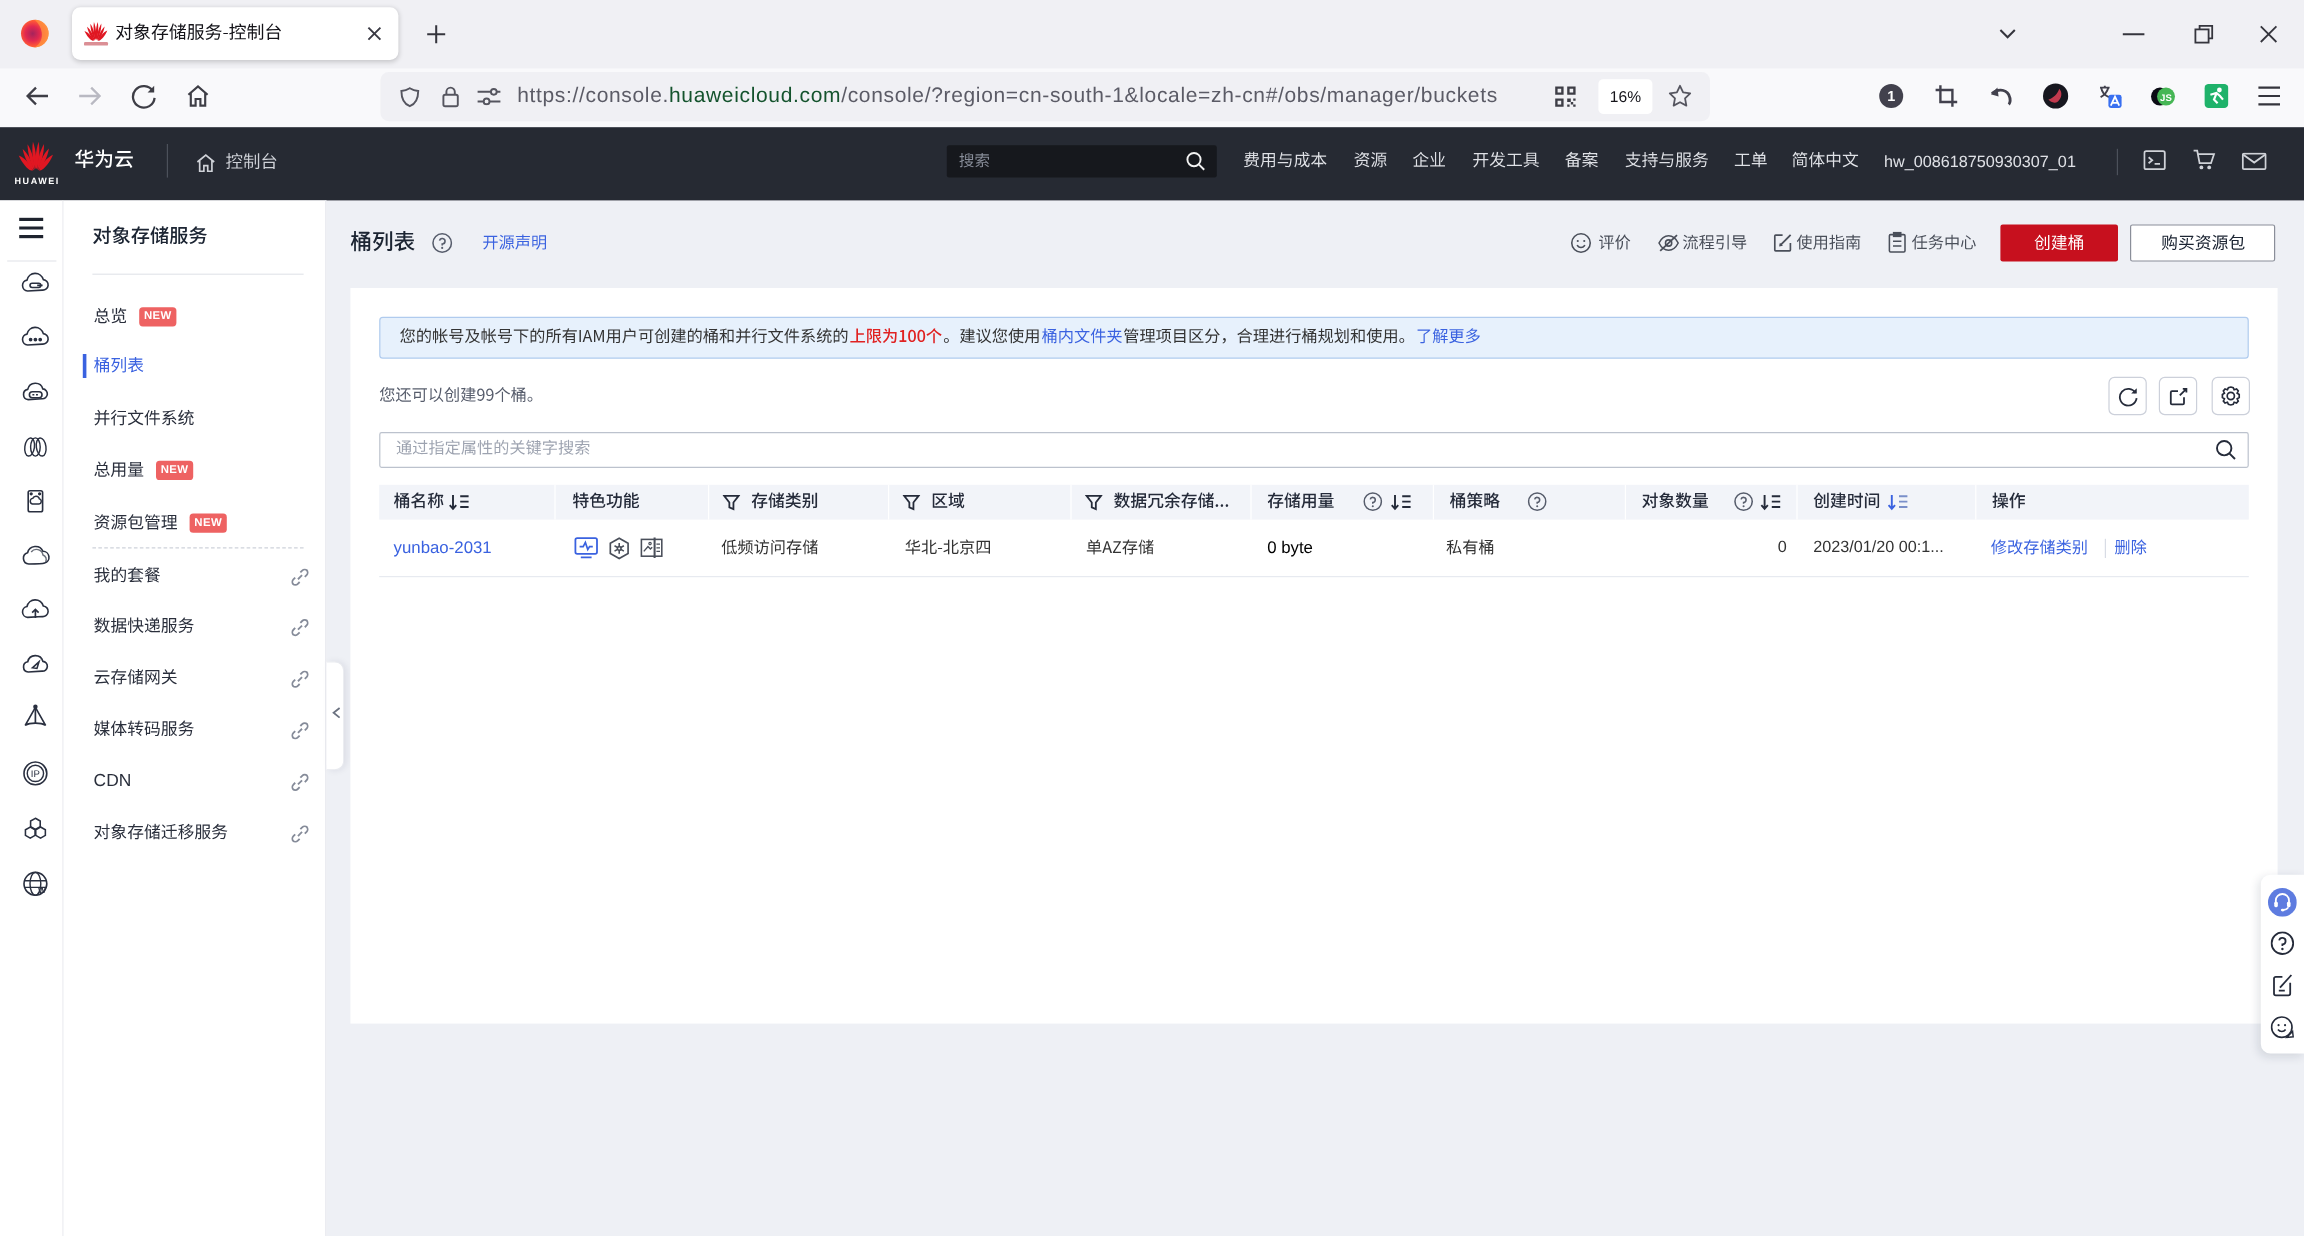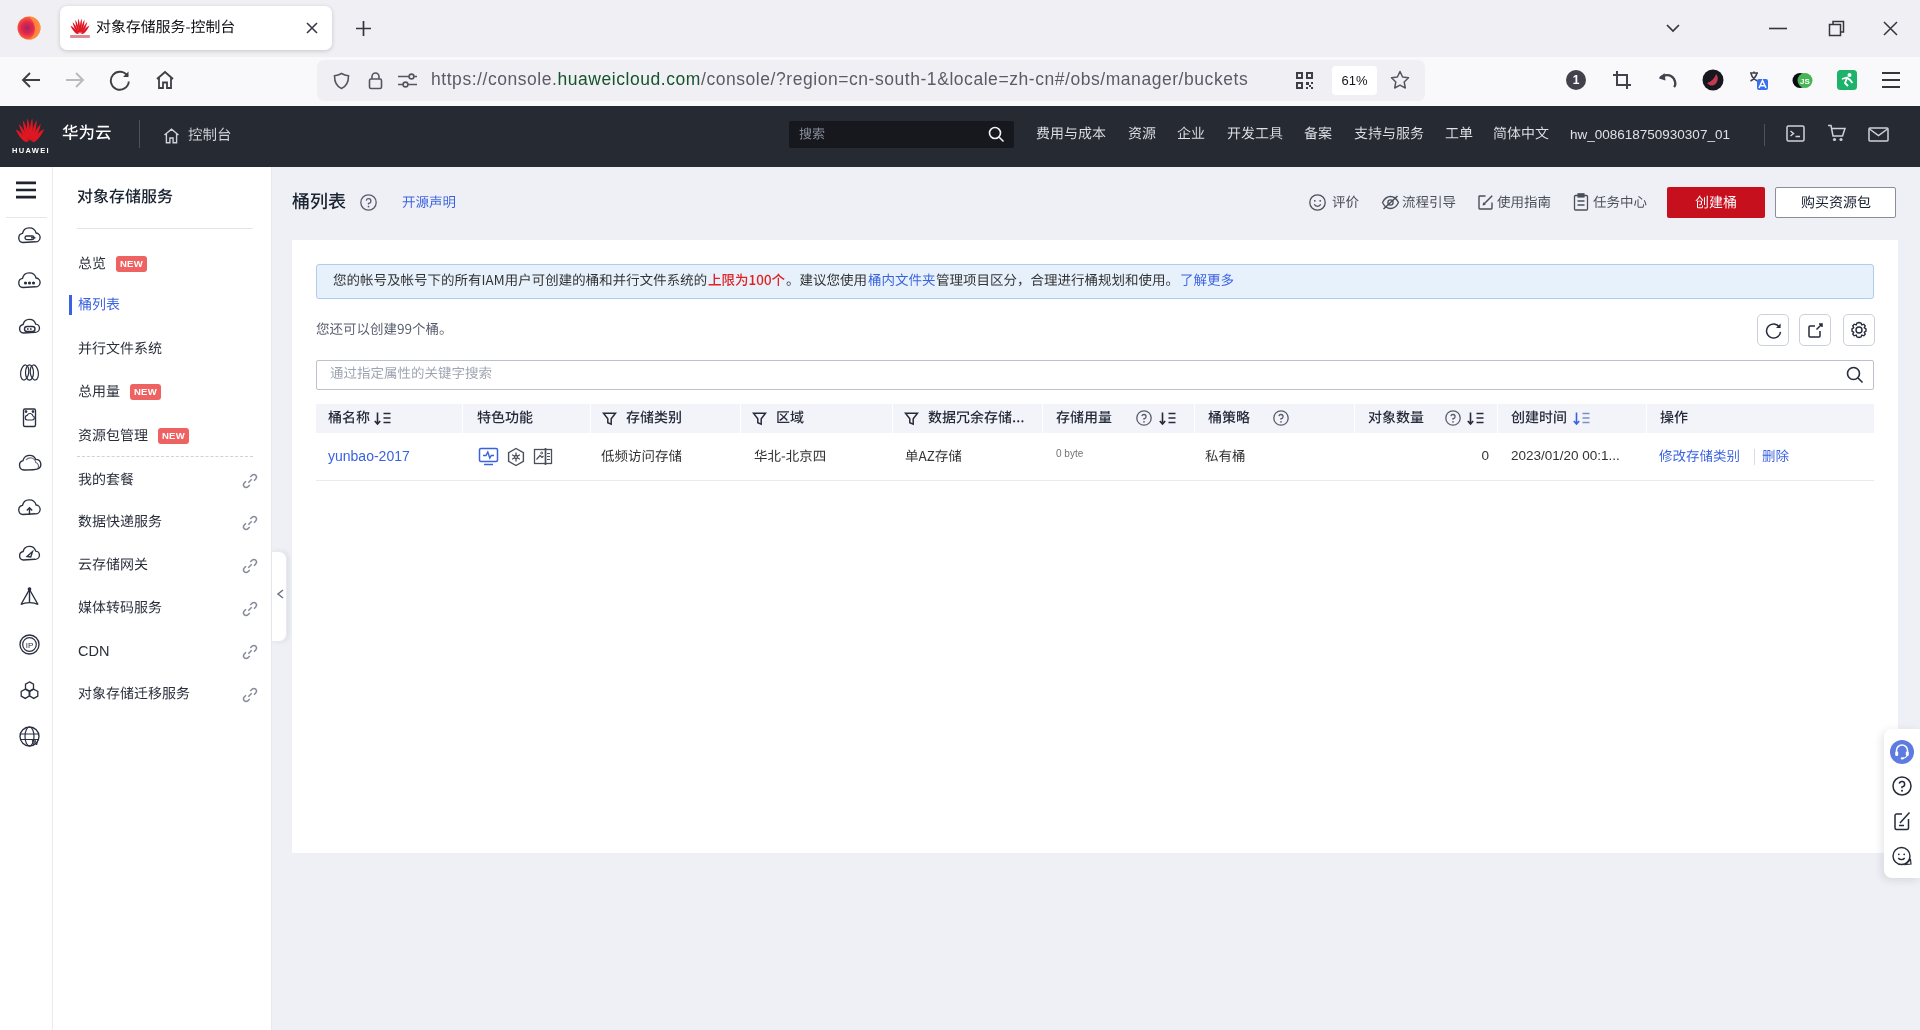--- a/index.html
+++ b/index.html
@@ -93,21 +93,21 @@
   </svg>
 <svg style="position:absolute;left:397px;top:73px;" width="21" height="15" viewBox="0 0 21 15" fill="none">
     <path d="M1 3.5 H12 M17 3.5 H20 M1 11.5 H6 M11 11.5 H20" stroke="#55555f" stroke-width="1.7"></path>
     <circle cx="14.5" cy="3.5" r="2.4" stroke="#55555f" stroke-width="1.6"></circle>
     <circle cx="8.5" cy="11.5" r="2.4" stroke="#55555f" stroke-width="1.6"></circle>
   </svg>
 <div style="position:absolute;left:431px;top:69px;width:850px;height:23px;font-size:17.5px;color:#5b5b66;white-space:nowrap;letter-spacing:0.55px;">https://console.<span style="color:#14532d;">huaweicloud.com</span>/console/?region=cn-south-1&amp;locale=zh-cn#/obs/manager/buckets</div>
 <svg style="position:absolute;left:1295px;top:71px;" width="19" height="19" viewBox="0 0 19 19" fill="#3e3e46">
     <path d="M1 1h7v7h-7z M3 3v3h3v-3z M11 1h7v7h-7z M13 3v3h3v-3z M1 11h7v7h-7z M3 13v3h3v-3z M11 11h3v3h-3z M16 11h2v2h-2z M11 16h2v2h-2z M14 14h2v2h-2z M16 16h2v2h-2z" fill-rule="evenodd"></path>
   </svg>
-<div style="position:absolute;left:1332px;top:66px;width:45px;height:29px;background:#fff;border-radius:4px;font-size:13px;color:#15141a;text-align:center;line-height:29px;">61%</div>
+<div style="position:absolute;left:1332px;top:66px;width:45px;height:29px;background:#fff;border-radius:4px;font-size:13px;color:#15141a;text-align:center;line-height:29px;">16%</div>
 <svg style="position:absolute;left:1390px;top:70px;" width="20" height="20" viewBox="0 0 20 20" fill="none">
     <path d="M10 1.5 L12.6 7 L18.5 7.8 L14.2 12 L15.3 18 L10 15.2 L4.7 18 L5.8 12 L1.5 7.8 L7.4 7 Z" stroke="#55555f" stroke-width="1.5" stroke-linejoin="round"></path>
   </svg>
 <div style="position:absolute;left:1566px;top:70px;width:20px;height:20px;background:#42414d;border-radius:50%;color:#fff;font-size:12px;font-weight:bold;text-align:center;line-height:20px;">1</div>
 <svg style="position:absolute;left:1612px;top:70px;" width="20" height="20" viewBox="0 0 20 20" fill="none">
     <path d="M5 1 V15 H19 M1 5 H15 V19" stroke="#42414d" stroke-width="2"></path>
   </svg>
 <svg style="position:absolute;left:1656px;top:70px;" width="22" height="20" viewBox="0 0 22 20" fill="none">
     <path d="M4 8 C8 4 15 4 18 9 C20 13 19 16 18 17" stroke="#42414d" stroke-width="2.4" fill="none"></path>
     <path d="M8.5 3 L3 8.5 L9.5 10.5 Z" fill="#42414d"></path>
@@ -606,21 +606,21 @@
 <div style="position:absolute;left:1572px;top:410.5px;"><svg width="19" height="15" viewBox="0 0 19 15" fill="none">
       <path d="M4.5 1.5 V12.5 M1.8 10 L4.5 13 L7.2 10" stroke="#3a62e0" stroke-width="1.6"></path>
       <path d="M10.5 2.5 H17.5 M10.5 7 H17.5 M10.5 11.5 H17.5" stroke="#7a8fc9" stroke-width="1.6"></path>
     </svg></div>
 <div style="position:absolute;left:1660px;top:410.0px;">
     <svg class="t" width="28" height="16" viewBox="0 0 28 16">
       <path transform="translate(0 12.3)" d="M7.6 -10.3L10.5 -10.3L10.5 -9.1L7.6 -9.1ZM6.4 -11.3L6.4 -8.1L11.7 -8.1L11.7 -11.3ZM6.1 -6.6L7.6 -6.6L7.6 -5.3L6.1 -5.3ZM10.4 -6.6L12 -6.6L12 -5.3L10.4 -5.3ZM2.1 -11.8L2.1 -9.1L0.6 -9.1L0.6 -7.8L2.1 -7.8L2.1 -5C1.5 -4.8 0.9 -4.6 0.4 -4.5L0.8 -3.2L2.1 -3.7L2.1 -0.3C2.1 -0.2 2 -0.1 1.9 -0.1C1.8 -0.1 1.4 -0.1 0.9 -0.1C1.1 0.2 1.2 0.7 1.3 1.1C2 1.1 2.5 1 2.9 0.8C3.2 0.6 3.3 0.3 3.3 -0.3L3.3 -4.1L4.7 -4.6L4.5 -5.8L3.3 -5.4L3.3 -7.8L4.6 -7.8L4.6 -9.1L3.3 -9.1L3.3 -11.8ZM4.8 -3.4L4.8 -2.3L7.7 -2.3C6.7 -1.3 5.3 -0.5 3.9 -0.1C4.1 0.1 4.5 0.6 4.7 0.9C6 0.4 7.4 -0.4 8.4 -1.4L8.4 1.2L9.7 1.2L9.7 -1.5C10.5 -0.5 11.7 0.3 12.8 0.8C13 0.5 13.3 0 13.6 -0.2C12.4 -0.6 11.1 -1.4 10.3 -2.3L13.4 -2.3L13.4 -3.4L9.7 -3.4L9.7 -4.3L13.1 -4.3L13.1 -7.5L9.4 -7.5L9.4 -4.4L8.7 -4.4L8.7 -7.5L5.1 -7.5L5.1 -4.3L8.4 -4.3L8.4 -3.4ZM21.3 -11.7C20.6 -9.6 19.5 -7.6 18.3 -6.3C18.6 -6.1 19.1 -5.6 19.3 -5.4C19.9 -6.1 20.6 -7.1 21.2 -8.2L22 -8.2L22 1.2L23.3 1.2L23.3 -2.1L27.4 -2.1L27.4 -3.4L23.3 -3.4L23.3 -5.2L27.2 -5.2L27.2 -6.5L23.3 -6.5L23.3 -8.2L27.5 -8.2L27.5 -9.5L21.8 -9.5C22.1 -10.1 22.4 -10.7 22.6 -11.3ZM17.8 -11.8C17 -9.7 15.8 -7.6 14.4 -6.3C14.7 -6 15 -5.3 15.2 -4.9C15.6 -5.3 15.9 -5.8 16.3 -6.3L16.3 1.2L17.7 1.2L17.7 -8.4C18.2 -9.4 18.7 -10.4 19.1 -11.4Z" fill="#252b3a"></path>
     </svg>
   </div>
 <div style="position:absolute;left:316px;top:480px;width:1558px;height:1px;background:#e7eaf0;"></div>
-<div style="position:absolute;left:328px;top:448px;width:120px;height:18px;font-size:14px;color:#3a62e0;">yunbao-2017</div>
+<div style="position:absolute;left:328px;top:448px;width:120px;height:18px;font-size:14px;color:#3a62e0;">yunbao-2031</div>
 <svg style="position:absolute;left:478px;top:446px;" width="21" height="21" viewBox="0 0 21 21" fill="none">
     <rect x="1.5" y="2.5" width="18" height="13" rx="1.5" stroke="#3a62e0" stroke-width="1.5"></rect>
     <path d="M5 9.5 H8 L9.8 6 L11.8 12 L13.3 9.5 H16" stroke="#3a62e0" stroke-width="1.4"></path>
     <path d="M6 18.5 H15" stroke="#3a62e0" stroke-width="1.5"></path>
   </svg>
 <svg style="position:absolute;left:506px;top:447px;" width="20" height="20" viewBox="0 0 20 20" fill="none">
     <path d="M10 1.5 L17.4 5.75 V14.25 L10 18.5 L2.6 14.25 V5.75 Z" stroke="#4a4f5a" stroke-width="1.4"></path>
     <path d="M10 5.5 V14.5 M6.1 7.75 L13.9 12.25 M13.9 7.75 L6.1 12.25" stroke="#4a4f5a" stroke-width="1.3"></path>
     <circle cx="10" cy="10" r="1.5" fill="#fff" stroke="#4a4f5a" stroke-width="1.3"></circle>
   </svg>
@@ -639,21 +639,21 @@
 <div style="position:absolute;left:754px;top:449.0px;">
     <svg class="t" width="73" height="16" viewBox="0 0 73 16">
       <path transform="translate(0 11.9)" d="M7.2 -11.2L7.2 -8.5C6.4 -8.2 5.6 -8 4.8 -7.8C5 -7.6 5.1 -7.2 5.2 -7C5.8 -7.1 6.5 -7.3 7.2 -7.5L7.2 -6.3C7.2 -5.2 7.5 -4.9 8.8 -4.9C9.1 -4.9 10.9 -4.9 11.2 -4.9C12.3 -4.9 12.6 -5.4 12.7 -6.9C12.4 -7 12 -7.2 11.8 -7.3C11.7 -6 11.6 -5.8 11.1 -5.8C10.7 -5.8 9.2 -5.8 8.9 -5.8C8.3 -5.8 8.2 -5.9 8.2 -6.3L8.2 -7.8C9.7 -8.4 11.2 -9 12.3 -9.7L11.6 -10.4C10.7 -9.9 9.5 -9.3 8.2 -8.8L8.2 -11.2ZM4.4 -11.4C3.5 -9.9 2.1 -8.5 0.6 -7.6C0.9 -7.4 1.2 -7 1.4 -6.8C1.9 -7.2 2.5 -7.7 3 -8.2L3 -4.5L4 -4.5L4 -9.2C4.5 -9.8 5 -10.4 5.3 -11ZM0.7 -3L0.7 -2L6.2 -2L6.2 1.1L7.3 1.1L7.3 -2L12.8 -2L12.8 -3L7.3 -3L7.3 -4.6L6.2 -4.6L6.2 -3ZM14 -1.6L14.4 -0.6C15.4 -1.1 16.6 -1.6 17.8 -2.1L17.8 1L18.9 1L18.9 -11.1L17.8 -11.1L17.8 -7.9L14.4 -7.9L14.4 -6.9L17.8 -6.9L17.8 -3.1C16.4 -2.6 14.9 -2 14 -1.6ZM25.5 -9C24.7 -8.2 23.4 -7.3 22.2 -6.6L22.2 -11.1L21.1 -11.1L21.1 -1.1C21.1 0.4 21.5 0.8 22.8 0.8C23 0.8 24.7 0.8 24.9 0.8C26.3 0.8 26.5 -0.1 26.6 -2.6C26.4 -2.6 25.9 -2.8 25.7 -3.1C25.6 -0.8 25.5 -0.2 24.9 -0.2C24.5 -0.2 23.2 -0.2 22.9 -0.2C22.3 -0.2 22.2 -0.4 22.2 -1.1L22.2 -5.5C23.6 -6.3 25.2 -7.2 26.3 -8.1ZM27.6 -3.3L31.1 -3.3L31.1 -4.3L27.6 -4.3ZM32.1 -1.6L32.6 -0.6C33.6 -1.1 34.8 -1.6 36 -2.1L36 1L37.1 1L37.1 -11.1L36 -11.1L36 -7.9L32.5 -7.9L32.5 -6.9L36 -6.9L36 -3.1C34.6 -2.6 33.1 -2 32.1 -1.6ZM43.7 -9C42.9 -8.2 41.6 -7.3 40.4 -6.6L40.4 -11.1L39.3 -11.1L39.3 -1.1C39.3 0.4 39.7 0.8 41 0.8C41.2 0.8 42.8 0.8 43.1 0.8C44.5 0.8 44.7 -0.1 44.8 -2.6C44.5 -2.6 44.1 -2.8 43.9 -3.1C43.8 -0.8 43.7 -0.2 43.1 -0.2C42.7 -0.2 41.4 -0.2 41.1 -0.2C40.5 -0.2 40.4 -0.4 40.4 -1.1L40.4 -5.5C41.8 -6.3 43.3 -7.2 44.5 -8.1ZM48.7 -6.7L55.2 -6.7L55.2 -4.5L48.7 -4.5ZM54.4 -2.3C55.3 -1.4 56.4 -0.1 56.9 0.7L57.8 0.1C57.3 -0.7 56.1 -1.9 55.3 -2.8ZM48.4 -2.8C47.8 -1.8 46.8 -0.7 45.9 0C46.1 0.2 46.5 0.5 46.6 0.7C47.6 -0.1 48.7 -1.3 49.3 -2.4ZM50.8 -11.1C51.1 -10.7 51.4 -10.1 51.6 -9.7L46.1 -9.7L46.1 -8.7L57.8 -8.7L57.8 -9.7L52.8 -9.7C52.6 -10.2 52.1 -10.9 51.8 -11.4ZM47.7 -7.6L47.7 -3.6L51.4 -3.6L51.4 -0.1C51.4 0.1 51.4 0.1 51.1 0.1C50.9 0.1 50.1 0.2 49.1 0.1C49.3 0.4 49.4 0.8 49.5 1.1C50.7 1.1 51.4 1.1 51.9 0.9C52.4 0.8 52.5 0.5 52.5 -0.1L52.5 -3.6L56.3 -3.6L56.3 -7.6ZM59.9 -10.2L59.9 0.6L60.9 0.6L60.9 -0.4L69.9 -0.4L69.9 0.5L71 0.5L71 -10.2ZM60.9 -1.4L60.9 -9.2L63.4 -9.2C63.4 -5.9 63.1 -4.1 61.1 -3.2C61.3 -3 61.6 -2.6 61.7 -2.4C64 -3.5 64.4 -5.5 64.4 -9.2L66.3 -9.2L66.3 -5C66.3 -3.9 66.5 -3.5 67.5 -3.5C67.7 -3.5 68.7 -3.5 69 -3.5C69.3 -3.5 69.6 -3.5 69.8 -3.5C69.8 -3.8 69.7 -4.1 69.7 -4.4C69.5 -4.3 69.1 -4.3 68.9 -4.3C68.7 -4.3 67.8 -4.3 67.6 -4.3C67.3 -4.3 67.3 -4.5 67.3 -4.9L67.3 -9.2L69.9 -9.2L69.9 -1.4Z" fill="#333333"></path>
     </svg>
   </div>
 <div style="position:absolute;left:905px;top:449.0px;">
     <svg class="t" width="57" height="16" viewBox="0 0 57 16">
       <path transform="translate(0 11.9)" d="M3 -5.9L6.2 -5.9L6.2 -4.4L3 -4.4ZM7.2 -5.9L10.6 -5.9L10.6 -4.4L7.2 -4.4ZM3 -8.1L6.2 -8.1L6.2 -6.7L3 -6.7ZM7.2 -8.1L10.6 -8.1L10.6 -6.7L7.2 -6.7ZM9.6 -11.3C9.3 -10.6 8.7 -9.7 8.2 -9L4.9 -9L5.5 -9.3C5.2 -9.8 4.6 -10.7 4 -11.3L3.2 -10.9C3.7 -10.3 4.2 -9.5 4.5 -9L2 -9L2 -3.6L6.2 -3.6L6.2 -2.3L0.7 -2.3L0.7 -1.4L6.2 -1.4L6.2 1.1L7.2 1.1L7.2 -1.4L12.8 -1.4L12.8 -2.3L7.2 -2.3L7.2 -3.6L11.6 -3.6L11.6 -9L9.4 -9C9.8 -9.6 10.3 -10.3 10.7 -10.9ZM13.6 0L14.8 0L15.8 -3L19.4 -3L20.3 0L21.7 0L18.3 -9.9L16.9 -9.9ZM16.1 -4L16.6 -5.5C16.9 -6.7 17.2 -7.7 17.6 -8.9L17.6 -8.9C17.9 -7.7 18.2 -6.7 18.6 -5.5L19.1 -4ZM22.4 0L29.2 0L29.2 -1.1L23.9 -1.1L29.1 -9.2L29.1 -9.9L22.9 -9.9L22.9 -8.8L27.6 -8.8L22.4 -0.8ZM38.1 -4.7L38.1 -3.6L34.4 -3.6L34.4 -2.6L38.1 -2.6L38.1 -0.1C38.1 0.1 38.1 0.1 37.8 0.1C37.6 0.1 36.8 0.1 35.9 0.1C36 0.4 36.2 0.8 36.2 1.1C37.4 1.1 38.1 1.1 38.6 0.9C39 0.8 39.1 0.5 39.1 -0.1L39.1 -2.6L42.8 -2.6L42.8 -3.6L39.1 -3.6L39.1 -4.4C40.1 -5 41.2 -5.8 41.9 -6.6L41.3 -7.1L41.1 -7.1L35.5 -7.1L35.5 -6.2L40.1 -6.2C39.5 -5.6 38.8 -5.1 38.1 -4.7ZM35 -11.3C34.9 -10.8 34.7 -10.2 34.5 -9.6L30.7 -9.6L30.7 -8.6L34 -8.6C33.2 -6.7 31.9 -5 30.3 -3.8C30.4 -3.6 30.7 -3.2 30.8 -2.9C31.4 -3.3 31.9 -3.8 32.4 -4.3L32.4 1.1L33.4 1.1L33.4 -5.5C34.1 -6.5 34.7 -7.5 35.2 -8.6L42.5 -8.6L42.5 -9.6L35.6 -9.6C35.8 -10.1 35.9 -10.6 36.1 -11.1ZM47.3 -10.1C47.8 -9.5 48.5 -8.7 48.8 -8.2L49.5 -8.7C49.2 -9.2 48.5 -10 48 -10.6ZM49.7 -7.2L49.7 -6.3L52.3 -6.3C51.4 -5.4 50.4 -4.6 49.3 -4C49.5 -3.8 49.9 -3.4 50 -3.2C50.3 -3.4 50.7 -3.7 51 -3.9L51 1L51.9 1L51.9 0.3L54.8 0.3L54.8 1L55.7 1L55.7 -4.9L52.1 -4.9C52.6 -5.3 53.1 -5.8 53.5 -6.3L56.3 -6.3L56.3 -7.2L54.2 -7.2C55 -8.3 55.6 -9.4 56.2 -10.6L55.3 -10.9C55 -10.3 54.7 -9.7 54.4 -9.1L54.4 -9.8L52.8 -9.8L52.8 -11.3L51.9 -11.3L51.9 -9.8L50.1 -9.8L50.1 -8.9L51.9 -8.9L51.9 -7.2ZM52.8 -8.9L54.3 -8.9C53.9 -8.3 53.5 -7.8 53.1 -7.2L52.8 -7.2ZM51.9 -1.9L54.8 -1.9L54.8 -0.5L51.9 -0.5ZM51.9 -2.7L51.9 -4L54.8 -4L54.8 -2.7ZM48 0.6C48.2 0.4 48.5 0.1 50.4 -1.1C50.4 -1.2 50.3 -1.6 50.2 -1.9L48.9 -1.1L48.9 -7L46.7 -7L46.7 -6.1L48 -6.1L48 -1.3C48 -0.7 47.7 -0.4 47.5 -0.2C47.7 -0.1 47.9 0.4 48 0.6ZM46.3 -11.4C45.7 -9.3 44.8 -7.2 43.7 -5.8C43.8 -5.6 44.1 -5.1 44.2 -4.9C44.6 -5.4 44.9 -5.9 45.2 -6.5L45.2 1L46.1 1L46.1 -8.3C46.5 -9.2 46.8 -10.2 47.1 -11.1Z" fill="#333333"></path>
     </svg>
   </div>
-<div style="position:absolute;left:1056px;top:448px;width:80px;height:18px;font-size:10px;color:#737373;">0 byte</div>
+<div style="position:absolute;left:1056px;top:448px;width:80px;height:18px;font-size:14px;color:#000000;">0 byte</div>
 <div style="position:absolute;left:1205px;top:449.0px;">
     <svg class="t" width="41" height="16" viewBox="0 0 41 16">
       <path transform="translate(0 11.9)" d="M5.9 0.3C6.3 0.1 6.8 0 11.5 -0.8C11.7 -0.2 11.8 0.3 11.9 0.7L12.9 0.3C12.6 -1.3 11.5 -3.8 10.6 -5.8L9.7 -5.4C10.2 -4.3 10.7 -2.9 11.2 -1.7L7.1 -1.1C8.1 -3.8 9.1 -7.5 9.7 -10.8L8.6 -11C8.1 -7.5 6.9 -3.7 6.5 -2.7C6.2 -1.6 5.8 -0.9 5.5 -0.7C5.6 -0.4 5.8 0.1 5.9 0.3ZM5.7 -11.2C4.5 -10.7 2.5 -10.2 0.8 -10C0.9 -9.8 1 -9.4 1.1 -9.2C1.7 -9.3 2.5 -9.4 3.2 -9.5L3.2 -7.5L0.8 -7.5L0.8 -6.6L3 -6.6C2.4 -5 1.3 -3.3 0.4 -2.3C0.5 -2.1 0.8 -1.6 0.9 -1.4C1.7 -2.2 2.5 -3.7 3.2 -5.1L3.2 1.1L4.2 1.1L4.2 -5.4C4.7 -4.7 5.4 -3.7 5.7 -3.3L6.3 -4.1C6 -4.5 4.6 -6 4.2 -6.4L4.2 -6.6L6.4 -6.6L6.4 -7.5L4.2 -7.5L4.2 -9.7C4.9 -9.9 5.7 -10.1 6.3 -10.3ZM18.8 -11.3C18.6 -10.8 18.4 -10.2 18.2 -9.6L14.4 -9.6L14.4 -8.6L17.8 -8.6C16.9 -6.9 15.7 -5.2 14 -4.1C14.2 -3.9 14.6 -3.6 14.7 -3.3C15.5 -3.9 16.3 -4.7 16.9 -5.5L16.9 1.1L17.9 1.1L17.9 -1.6L23.6 -1.6L23.6 -0.2C23.6 0 23.5 0.1 23.3 0.1C23 0.1 22.2 0.1 21.3 0.1C21.5 0.4 21.6 0.8 21.7 1C22.8 1 23.6 1 24 0.9C24.5 0.7 24.6 0.4 24.6 -0.2L24.6 -7.1L18 -7.1C18.3 -7.6 18.6 -8.1 18.9 -8.6L26.2 -8.6L26.2 -9.6L19.3 -9.6C19.5 -10.1 19.6 -10.6 19.8 -11.1ZM17.9 -3.9L23.6 -3.9L23.6 -2.5L17.9 -2.5ZM17.9 -4.8L17.9 -6.2L23.6 -6.2L23.6 -4.8ZM29.4 -11.3L29.4 -8.7L27.7 -8.7L27.7 -7.8L29.3 -7.8C29 -6 28.1 -4 27.3 -2.9C27.5 -2.6 27.8 -2.2 27.9 -1.9C28.4 -2.7 29 -4.1 29.4 -5.5L29.4 1.1L30.4 1.1L30.4 -6C30.7 -5.3 31.1 -4.6 31.3 -4.3L31.9 -5C31.7 -5.4 30.8 -6.7 30.4 -7.2L30.4 -7.8L32 -7.8L32 -8.7L30.4 -8.7L30.4 -11.3ZM32.1 -7.4L32.1 1.1L33.1 1.1L33.1 -1.8L35.2 -1.8L35.2 1L36.2 1L36.2 -1.8L38.4 -1.8L38.4 0C38.4 0.1 38.3 0.2 38.2 0.2C38 0.2 37.6 0.2 37 0.2C37.2 0.4 37.3 0.8 37.3 1.1C38.1 1.1 38.6 1.1 38.9 0.9C39.2 0.8 39.3 0.5 39.3 0L39.3 -7.4L37.4 -7.4L37.6 -7.7C37.3 -7.8 37 -8 36.6 -8.2C37.6 -8.8 38.5 -9.6 39.2 -10.4L38.6 -10.9L38.4 -10.8L32.2 -10.8L32.2 -10L37.5 -10C37 -9.5 36.3 -9 35.7 -8.7C35.1 -9 34.4 -9.2 33.9 -9.4L33.4 -8.7C34.3 -8.4 35.4 -7.9 36.3 -7.4ZM33.1 -4.2L35.2 -4.2L35.2 -2.7L33.1 -2.7ZM33.1 -5.1L33.1 -6.5L35.2 -6.5L35.2 -5.1ZM38.4 -6.5L38.4 -5.1L36.2 -5.1L36.2 -6.5ZM38.4 -4.2L38.4 -2.7L36.2 -2.7L36.2 -4.2Z" fill="#333333"></path>
     </svg>
   </div>
 <div style="position:absolute;left:1389px;top:448px;width:100px;height:18px;font-size:13.5px;color:#333333;text-align:right;">0</div>
 <div style="position:absolute;left:1511px;top:448px;width:140px;height:18px;font-size:13.5px;color:#333333;">2023/01/20 00:1...</div>
 <div style="position:absolute;left:1659px;top:449.0px;">
     <svg class="t" width="82" height="16" viewBox="0 0 82 16">
       <path transform="translate(0 11.9)" d="M9.4 -5.2C8.7 -4.5 7.3 -3.9 6.1 -3.5C6.3 -3.3 6.6 -3.1 6.7 -2.9C8 -3.3 9.4 -4 10.2 -4.9ZM10.7 -3.9C9.8 -2.9 8 -2.1 6.3 -1.8C6.5 -1.6 6.7 -1.3 6.8 -1.1C8.7 -1.6 10.4 -2.4 11.5 -3.6ZM12 -2.4C10.8 -1 8.3 -0.2 5.6 0.2C5.8 0.4 6 0.8 6.1 1C9 0.5 11.5 -0.4 12.9 -2ZM4.1 -7.6L4.1 -1.1L5 -1.1L5 -7.6ZM7.5 -9L11.2 -9C10.8 -8.3 10.1 -7.6 9.3 -7.1C8.5 -7.7 7.9 -8.4 7.5 -9ZM7.6 -11.4C7.1 -9.9 6.1 -8.5 5 -7.6C5.2 -7.5 5.6 -7.2 5.8 -7C6.2 -7.4 6.6 -7.8 7 -8.3C7.4 -7.7 7.9 -7.2 8.5 -6.7C7.5 -6.1 6.2 -5.7 5 -5.5C5.2 -5.3 5.4 -4.9 5.5 -4.7C6.8 -5 8.2 -5.5 9.3 -6.1C10.2 -5.6 11.3 -5.1 12.6 -4.8C12.7 -5 12.9 -5.4 13.1 -5.6C12 -5.8 11 -6.2 10.1 -6.6C11.2 -7.4 12 -8.4 12.5 -9.6L11.9 -9.9L11.8 -9.9L8 -9.9C8.2 -10.3 8.4 -10.7 8.6 -11.1ZM3.2 -11.3C2.5 -9.2 1.4 -7.1 0.3 -5.8C0.4 -5.5 0.7 -5 0.8 -4.7C1.2 -5.2 1.7 -5.8 2.1 -6.5L2.1 1.1L3 1.1L3 -8.3C3.4 -9.2 3.8 -10.1 4.1 -11ZM21.6 -7.9L24.4 -7.9C24.1 -6.1 23.7 -4.6 23 -3.4C22.4 -4.7 21.9 -6.1 21.6 -7.7ZM14.5 -10.4L14.5 -9.4L18.3 -9.4L18.3 -6.5L14.7 -6.5L14.7 -1.4C14.7 -0.9 14.5 -0.7 14.3 -0.6C14.5 -0.4 14.6 0.1 14.7 0.4C15 0.2 15.5 -0.1 19.4 -1.6C19.4 -1.8 19.3 -2.2 19.3 -2.5L15.7 -1.3L15.7 -5.5L19.3 -5.5L19.2 -5.5C19.4 -5.3 19.8 -4.9 20 -4.7C20.4 -5.2 20.7 -5.7 21 -6.3C21.3 -4.9 21.8 -3.6 22.4 -2.4C21.6 -1.3 20.5 -0.4 19.1 0.2C19.3 0.4 19.6 0.9 19.7 1.1C21.1 0.4 22.2 -0.4 23 -1.5C23.8 -0.4 24.7 0.4 25.9 1C26 0.7 26.3 0.4 26.6 0.2C25.4 -0.4 24.4 -1.3 23.6 -2.4C24.5 -3.9 25.1 -5.7 25.5 -7.9L26.4 -7.9L26.4 -8.8L22 -8.8C22.2 -9.6 22.4 -10.4 22.5 -11.2L21.5 -11.3C21.1 -9.1 20.4 -7 19.3 -5.6L19.3 -10.4ZM35.3 -4.7L35.3 -3.6L31.5 -3.6L31.5 -2.6L35.3 -2.6L35.3 -0.1C35.3 0.1 35.2 0.1 35 0.1C34.7 0.1 33.9 0.1 33 0.1C33.2 0.4 33.3 0.8 33.4 1.1C34.5 1.1 35.3 1.1 35.7 0.9C36.2 0.8 36.3 0.5 36.3 -0.1L36.3 -2.6L39.9 -2.6L39.9 -3.6L36.3 -3.6L36.3 -4.4C37.3 -5 38.3 -5.8 39.1 -6.6L38.4 -7.1L38.2 -7.1L32.7 -7.1L32.7 -6.2L37.3 -6.2C36.7 -5.6 36 -5.1 35.3 -4.7ZM32.2 -11.3C32 -10.8 31.8 -10.2 31.6 -9.6L27.9 -9.6L27.9 -8.6L31.2 -8.6C30.3 -6.7 29.1 -5 27.4 -3.8C27.6 -3.6 27.8 -3.2 27.9 -2.9C28.5 -3.3 29.1 -3.8 29.5 -4.3L29.5 1.1L30.6 1.1L30.6 -5.5C31.3 -6.5 31.8 -7.5 32.3 -8.6L39.7 -8.6L39.7 -9.6L32.7 -9.6C32.9 -10.1 33.1 -10.6 33.2 -11.1ZM44.4 -10.1C45 -9.5 45.6 -8.7 45.9 -8.2L46.7 -8.7C46.4 -9.2 45.7 -10 45.1 -10.6ZM46.9 -7.2L46.9 -6.3L49.4 -6.3C48.5 -5.4 47.5 -4.6 46.5 -4C46.7 -3.8 47 -3.4 47.1 -3.2C47.5 -3.4 47.8 -3.7 48.1 -3.9L48.1 1L49 1L49 0.3L51.9 0.3L51.9 1L52.9 1L52.9 -4.9L49.3 -4.9C49.8 -5.3 50.2 -5.8 50.7 -6.3L53.4 -6.3L53.4 -7.2L51.4 -7.2C52.2 -8.3 52.8 -9.4 53.3 -10.6L52.4 -10.9C52.2 -10.3 51.9 -9.7 51.5 -9.1L51.5 -9.8L50 -9.8L50 -11.3L49 -11.3L49 -9.8L47.3 -9.8L47.3 -8.9L49 -8.9L49 -7.2ZM50 -8.9L51.4 -8.9C51.1 -8.3 50.7 -7.8 50.2 -7.2L50 -7.2ZM49 -1.9L51.9 -1.9L51.9 -0.5L49 -0.5ZM49 -2.7L49 -4L51.9 -4L51.9 -2.7ZM45.2 0.6C45.4 0.4 45.7 0.1 47.6 -1.1C47.5 -1.2 47.4 -1.6 47.4 -1.9L46 -1.1L46 -7L43.8 -7L43.8 -6.1L45.2 -6.1L45.2 -1.3C45.2 -0.7 44.9 -0.4 44.7 -0.2C44.8 -0.1 45.1 0.4 45.2 0.6ZM43.4 -11.4C42.8 -9.3 41.9 -7.2 40.8 -5.8C41 -5.6 41.3 -5.1 41.3 -4.9C41.7 -5.4 42.1 -5.9 42.4 -6.5L42.4 1L43.3 1L43.3 -8.3C43.7 -9.2 44 -10.2 44.3 -11.1ZM64.1 -11.1C63.7 -10.5 63.2 -9.7 62.7 -9.2L63.5 -8.9C64 -9.4 64.6 -10.1 65.1 -10.8ZM56.4 -10.7C57 -10.1 57.6 -9.3 57.9 -8.8L58.8 -9.2C58.5 -9.7 57.9 -10.5 57.3 -11ZM60.2 -11.3L60.2 -8.7L55 -8.7L55 -7.8L59.4 -7.8C58.3 -6.6 56.5 -5.7 54.7 -5.3C54.9 -5.1 55.2 -4.7 55.4 -4.4C57.2 -5 59 -6 60.2 -7.4L60.2 -5.1L61.2 -5.1L61.2 -7.1C62.9 -6.3 65 -5.2 66 -4.5L66.5 -5.3C65.5 -6 63.5 -7 61.9 -7.8L66.6 -7.8L66.6 -8.7L61.2 -8.7L61.2 -11.3ZM60.3 -4.8C60.2 -4.3 60.1 -3.8 60 -3.4L54.9 -3.4L54.9 -2.4L59.6 -2.4C58.9 -1.1 57.6 -0.3 54.6 0.1C54.8 0.4 55.1 0.8 55.1 1.1C58.5 0.5 60 -0.6 60.7 -2.3C61.8 -0.4 63.6 0.7 66.4 1.1C66.5 0.8 66.8 0.4 67 0.1C64.5 -0.1 62.7 -1 61.7 -2.4L66.6 -2.4L66.6 -3.4L61.1 -3.4C61.2 -3.8 61.2 -4.3 61.3 -4.8ZM76 -9.7L76 -2.2L76.9 -2.2L76.9 -9.7ZM78.8 -11.1L78.8 -0.2C78.8 0 78.7 0.1 78.5 0.1C78.2 0.1 77.4 0.1 76.5 0.1C76.7 0.4 76.8 0.8 76.9 1.1C78.1 1.1 78.8 1.1 79.2 0.9C79.7 0.7 79.8 0.4 79.8 -0.3L79.8 -11.1ZM69.7 -9.8L73.2 -9.8L73.2 -7.2L69.7 -7.2ZM68.8 -10.7L68.8 -6.3L74.1 -6.3L74.1 -10.7ZM70.7 -6L70.6 -4.8L68.3 -4.8L68.3 -3.9L70.5 -3.9C70.3 -2 69.7 -0.5 67.9 0.4C68.2 0.5 68.5 0.9 68.6 1.1C70.5 0.1 71.2 -1.7 71.5 -3.9L73.3 -3.9C73.2 -1.3 73.1 -0.4 72.9 -0.1C72.8 0 72.6 0 72.4 0C72.2 0 71.7 0 71.1 0C71.3 0.2 71.4 0.6 71.4 0.9C72 1 72.6 1 72.9 0.9C73.3 0.9 73.5 0.8 73.7 0.5C74.1 0.1 74.2 -1.1 74.4 -4.3C74.4 -4.5 74.4 -4.8 74.4 -4.8L71.6 -4.8L71.6 -6Z" fill="#3a62e0"></path>

